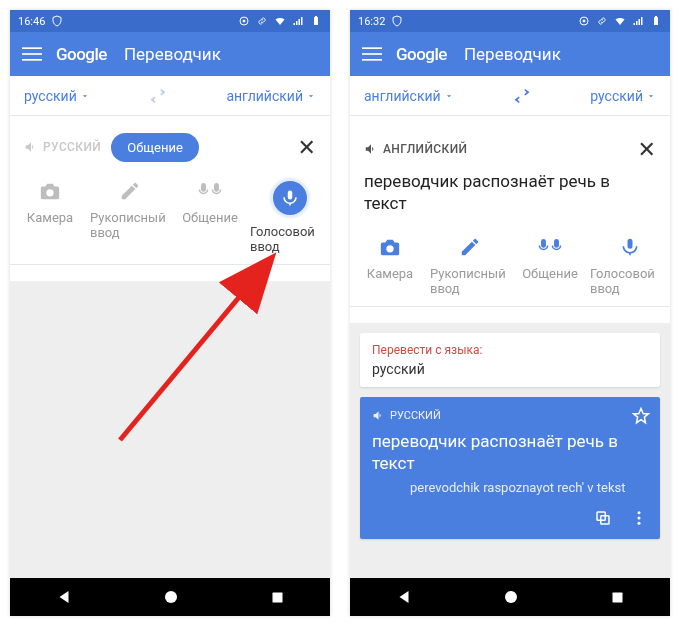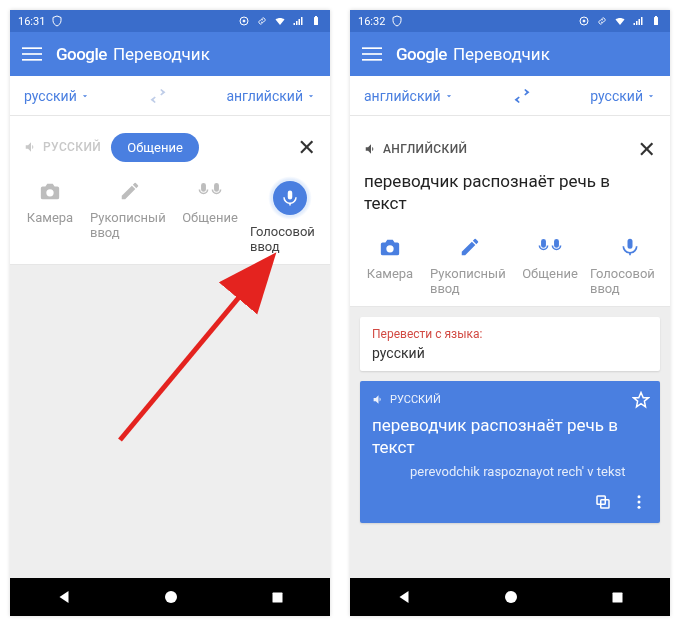--- a/index.html
+++ b/index.html
@@ -4,21 +4,21 @@
 <style>
   * { box-sizing: border-box; margin: 0; padding: 0; font-family: Roboto, Arial, sans-serif; }
   body { background: #fff; width: 680px; height: 626px; display: flex; gap: 20px; padding: 10px; }
   .phone { width: 320px; height: 606px; background: #fff; display: flex; flex-direction: column; box-shadow: 0 0 4px rgba(0,0,0,0.15); position: relative; }
 
   .statusbar { height: 22px; background: #3a6dcb; color: #fff; display: flex; align-items: center; padding: 0 8px; font-size: 11px; justify-content: space-between; }
   .statusbar .left, .statusbar .right { display: flex; align-items: center; gap: 6px; }
   .statusbar svg { width: 12px; height: 12px; }
 
   .appbar { height: 44px; background: #4a7fe0; color: #fff; display: flex; align-items: center; padding: 0 12px; gap: 14px; }
-  .appbar .title { font-size: 17px; display: flex; align-items: baseline; gap: 6px; }
+  .appbar .title { font-size: 17px; display: flex; align-items: baseline; gap: 17px; }
   .appbar .title .google { font-weight: 500; letter-spacing: -0.5px; }
   .appbar .title .sub { font-weight: 400; }
 
   .langbar { height: 40px; background: #fff; display: flex; align-items: center; justify-content: space-between; padding: 0 14px; border-bottom: 1px solid #e6e6e6; }
   .lang { color: #4a7fe0; font-size: 14px; display: flex; align-items: center; gap: 3px; }
   .swap { color: #bfcde8; }
 
   .inputzone { padding: 14px 14px 6px 14px; display: flex; align-items: center; gap: 10px; position: relative; min-height: 54px; }
   .srclabel { color: #c8c8c8; font-size: 12px; font-weight: 500; letter-spacing: 0.4px; display: flex; align-items: center; gap: 5px; }
   .srclabel.active { color: #555; }
@@ -30,21 +30,21 @@
   .tools { display: flex; justify-content: space-around; padding: 6px 0 10px 0; border-bottom: 1px solid #e6e6e6; }
   .tool { display: flex; flex-direction: column; align-items: center; gap: 4px; width: 25%; }
   .tool .ic { width: 30px; height: 30px; display: flex; align-items: center; justify-content: center; color: #bdbdbd; }
   .tool.active .ic { background: radial-gradient(circle,#e3edfc 60%,transparent 70%); border-radius: 50%; width: 44px; height: 44px; }
   .tool.active .ic .micbtn { background: #4a7fe0; width: 34px; height: 34px; border-radius: 50%; display: flex; align-items: center; justify-content: center; }
   .tool.active .ic svg { color: #fff; }
   .tool.ready .ic { color: #4a7fe0; }
   .tool .lbl { font-size: 13px; color: #9a9a9a; }
   .tool.active .lbl { color: #444; }
 
-  .body-gray { flex: 1; background: #eeeeee; padding: 10px; display: flex; flex-direction: column; gap: 10px; overflow: hidden; }
+  .body-gray { flex: 1; background: #eeeeee; padding: 10px; display: flex; flex-direction: column; gap: 10px; overflow: hidden; margin-top: 16px; }
 
   .card { background: #fff; border-radius: 2px; padding: 10px 12px; box-shadow: 0 1px 2px rgba(0,0,0,0.12); }
   .card .hdr { color: #d24a43; font-size: 12px; margin-bottom: 4px; }
   .card .val { font-size: 14px; color: #333; }
 
   .card.blue { background: #4a7fe0; color: #fff; padding: 12px; position: relative; }
   .card.blue .src { font-size: 11px; opacity: 0.9; display: flex; align-items: center; gap: 5px; margin-bottom: 8px; }
   .card.blue .txt { font-size: 17px; line-height: 1.3; margin-bottom: 6px; }
   .card.blue .translit { font-size: 13px; opacity: 0.85; padding-left: 38px; }
   .card.blue .star { position: absolute; top: 10px; right: 10px; }
@@ -56,21 +56,21 @@
   .arrow { position: absolute; pointer-events: none; }
 
   svg { display: block; }
 </style>
 </head>
 <body>
 
 <div class="phone">
   <div class="statusbar">
     <div class="left">
-      <span>16:31</span>
+      <span>16:46</span>
       <svg viewBox="0 0 24 24" fill="none" stroke="currentColor" stroke-width="2">
           <path d="M12 2l8 3v6c0 5-3.5 9-8 11-4.5-2-8-6-8-11V5l8-3z"></path>
         </svg>
     </div>
     <div class="right">
       <svg viewBox="0 0 24 24" fill="none" stroke="currentColor" stroke-width="2">
           <circle cx="12" cy="12" r="8"></circle>
           <circle cx="12" cy="12" r="2" fill="currentColor"></circle>
         </svg>
       <svg viewBox="0 0 24 24" fill="none" stroke="currentColor" stroke-width="2">

